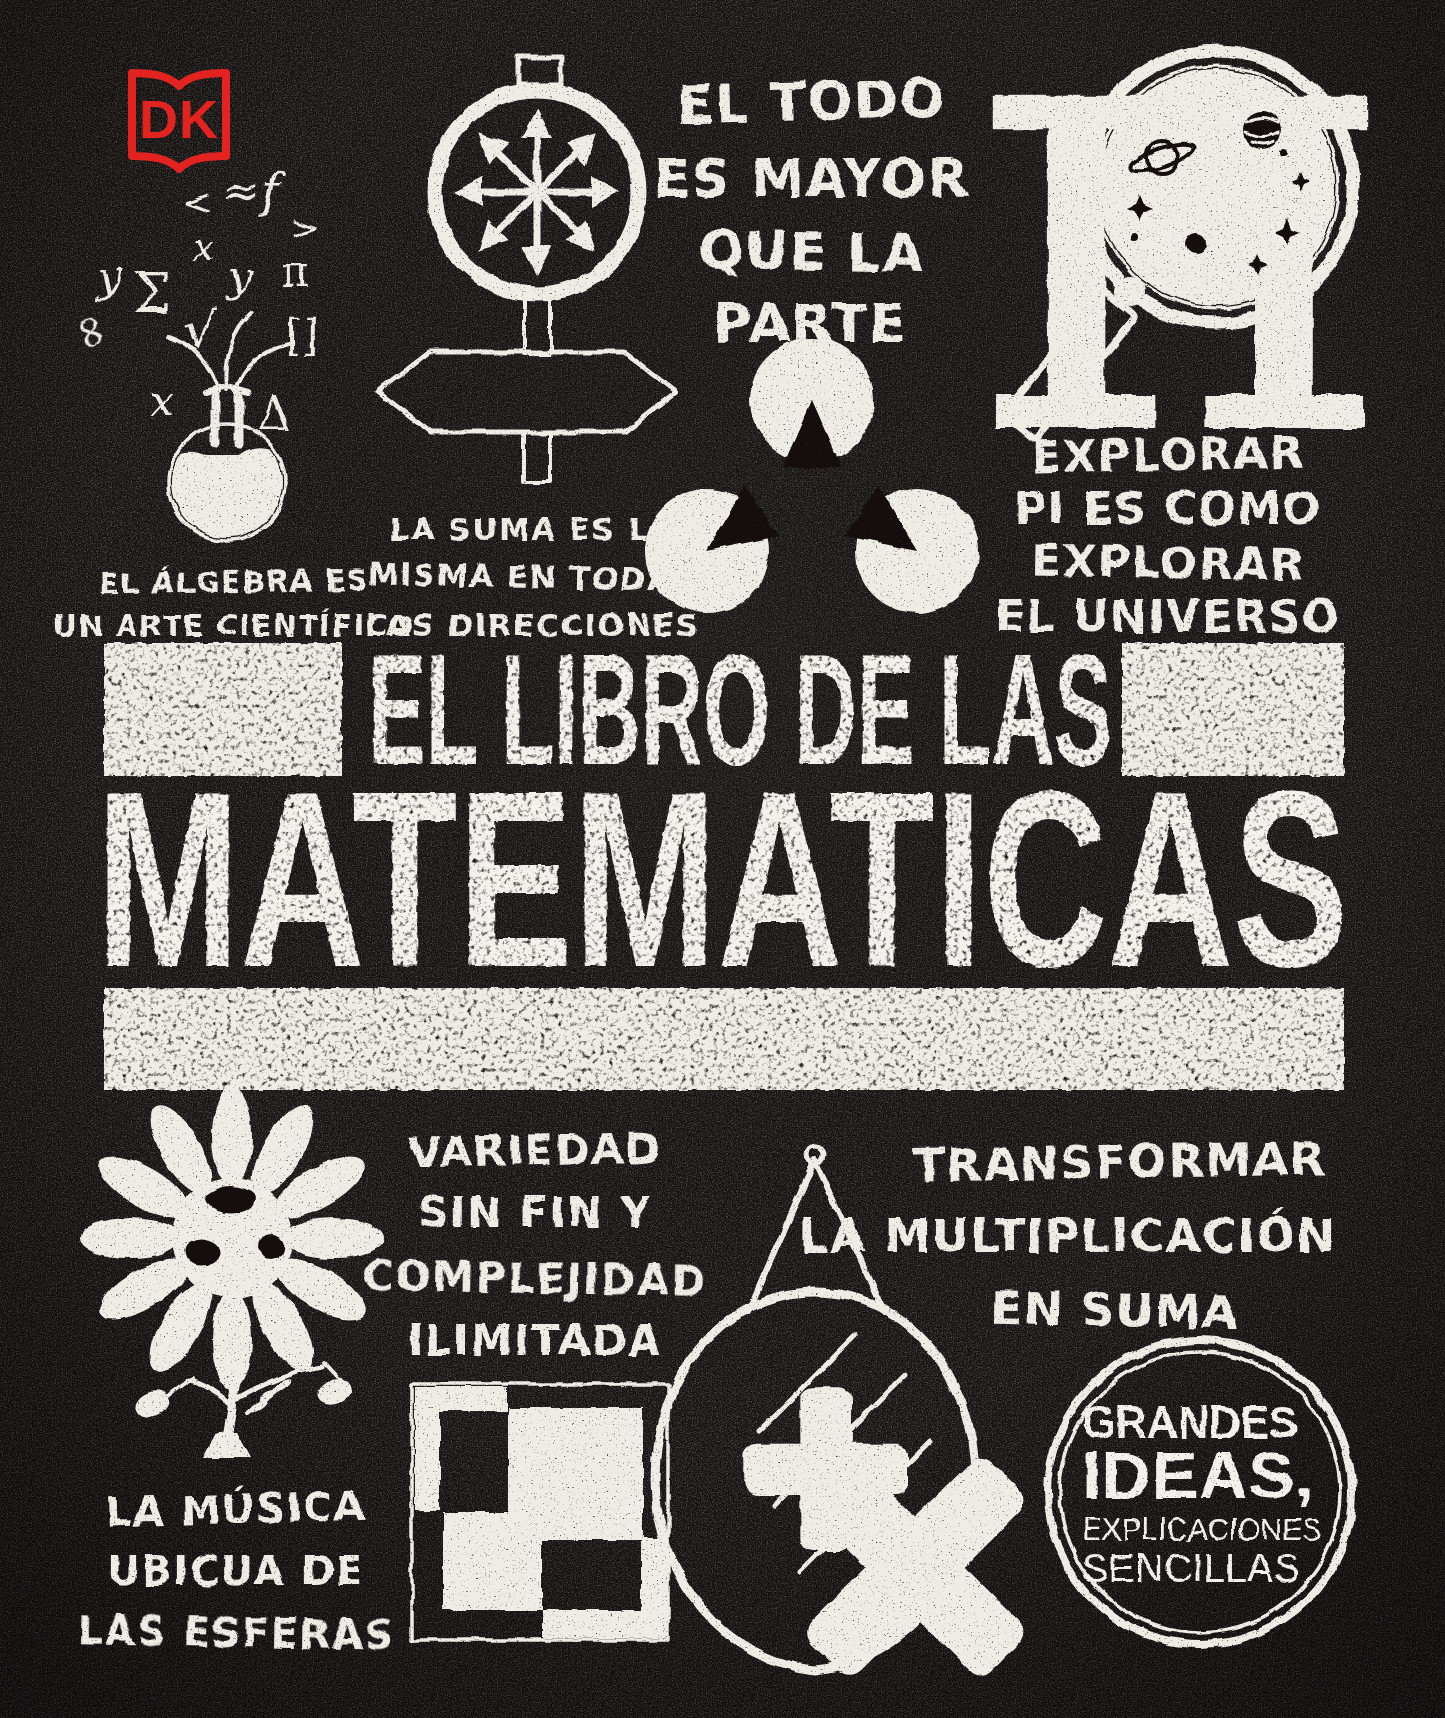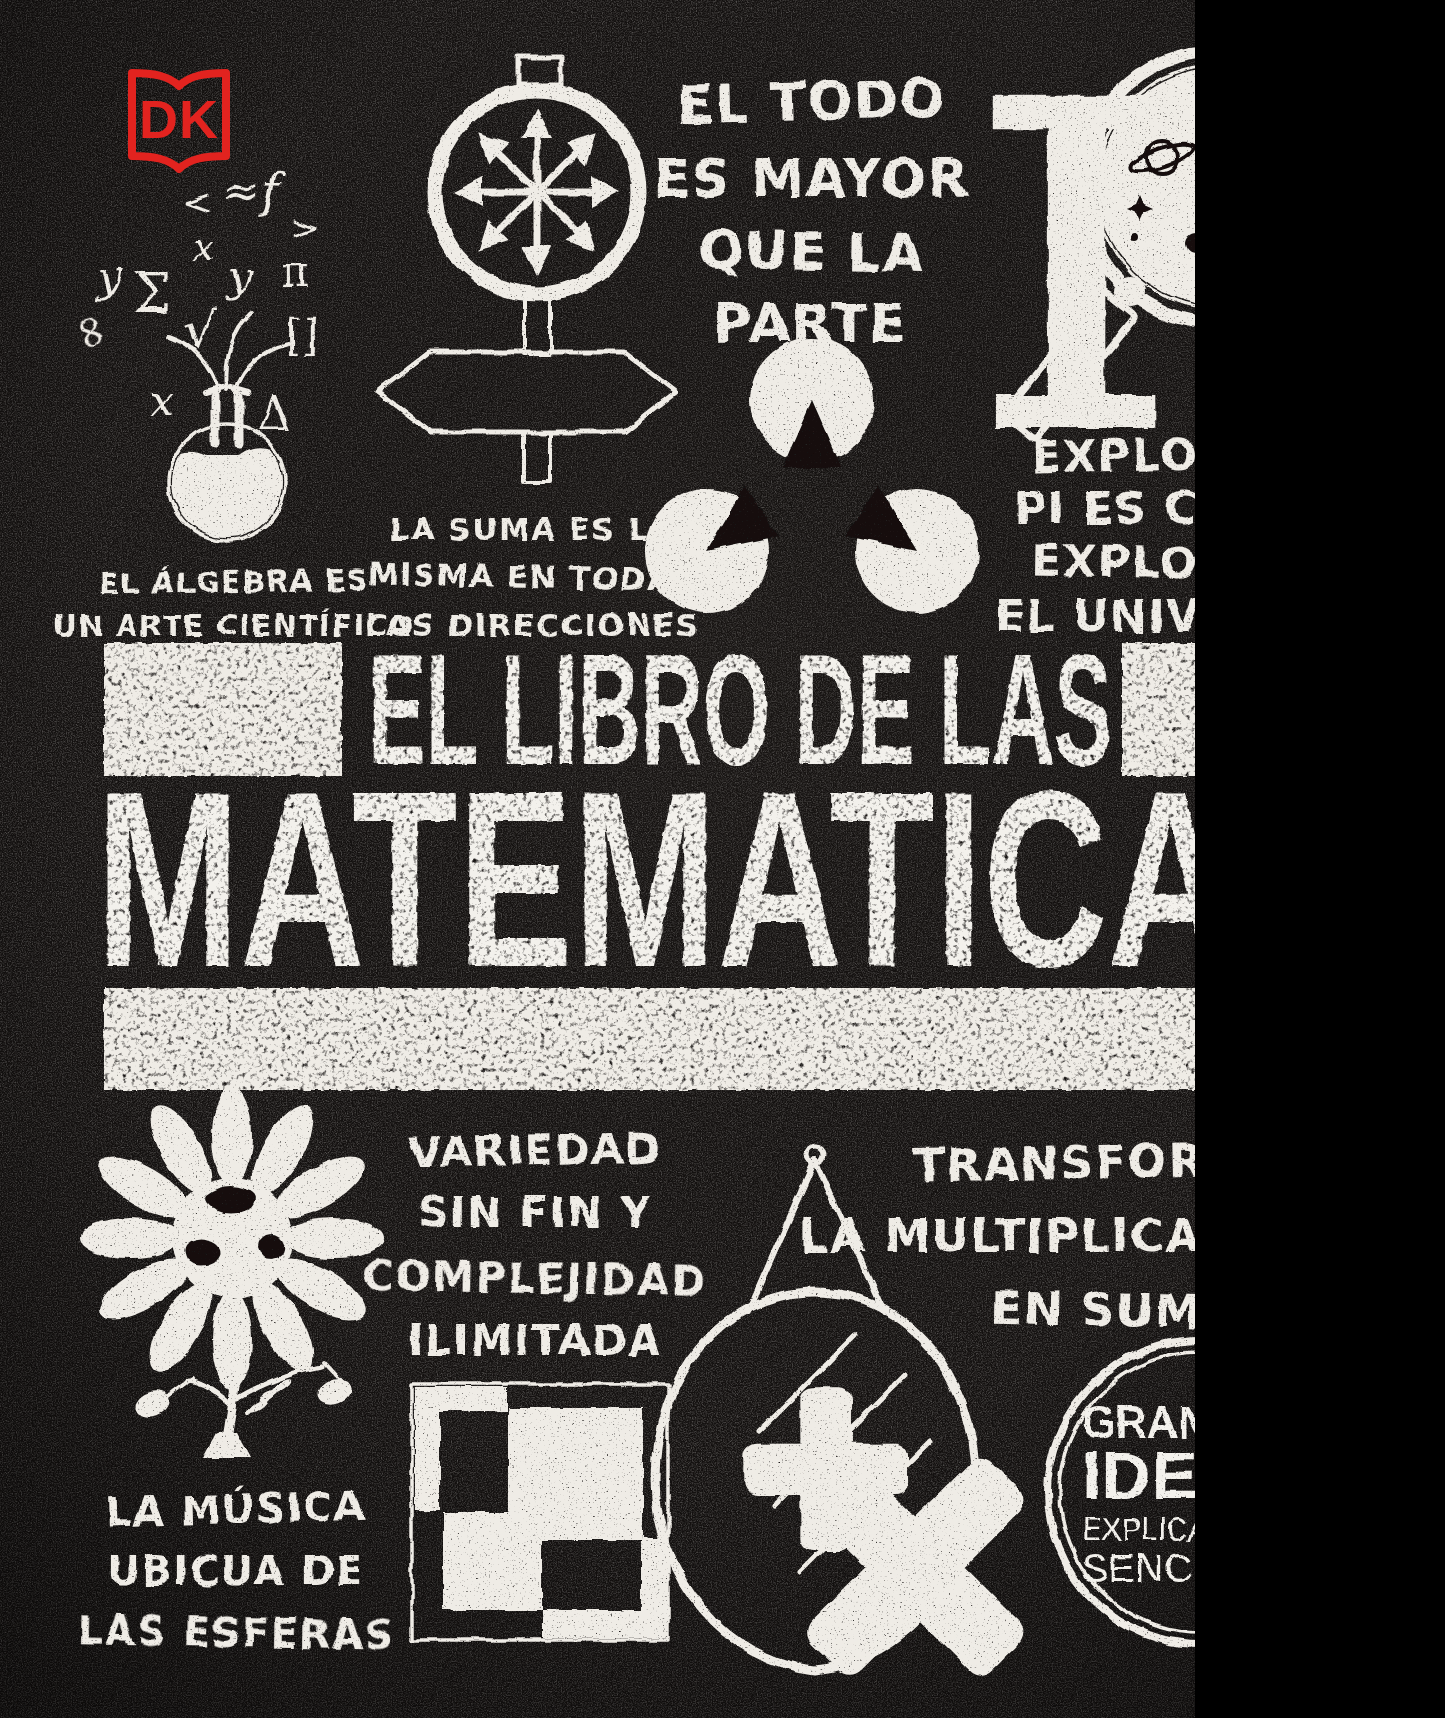--- a/index.html
+++ b/index.html
@@ -1,16 +1,16 @@
 <!DOCTYPE html>
 <html><head>
 <meta charset="utf-8">
 <style>
   html,body{margin:0;padding:0;background:#000;}
-  .cover{position:relative;width:1195px;height:1718px;background:#141110;overflow:hidden;}
+  .cover{position:relative;width:1445px;height:1718px;background:#141110;overflow:hidden;}
   svg{display:block}
   text{user-select:none}
   .hand{font-family:"DejaVu Sans",sans-serif;font-weight:bold;letter-spacing:1.5px;fill:#efece6;}
   .title{font-family:"Liberation Sans",sans-serif;font-weight:bold;fill:#f3f1ec;}
   .badge-bold{font-family:"Liberation Sans",sans-serif;font-weight:bold;fill:#f3f1ec;}
   .badge-light{font-family:"Liberation Sans",sans-serif;font-weight:normal;fill:#f3f1ec;}
   .math{font-family:"DejaVu Serif",serif;fill:#efece6;}
   .mathi{font-family:"DejaVu Serif",serif;font-style:italic;fill:#efece6;}
   .ck{fill:#efece6}
   .st{stroke:#efece6;fill:none;stroke-linecap:round;stroke-linejoin:round}

